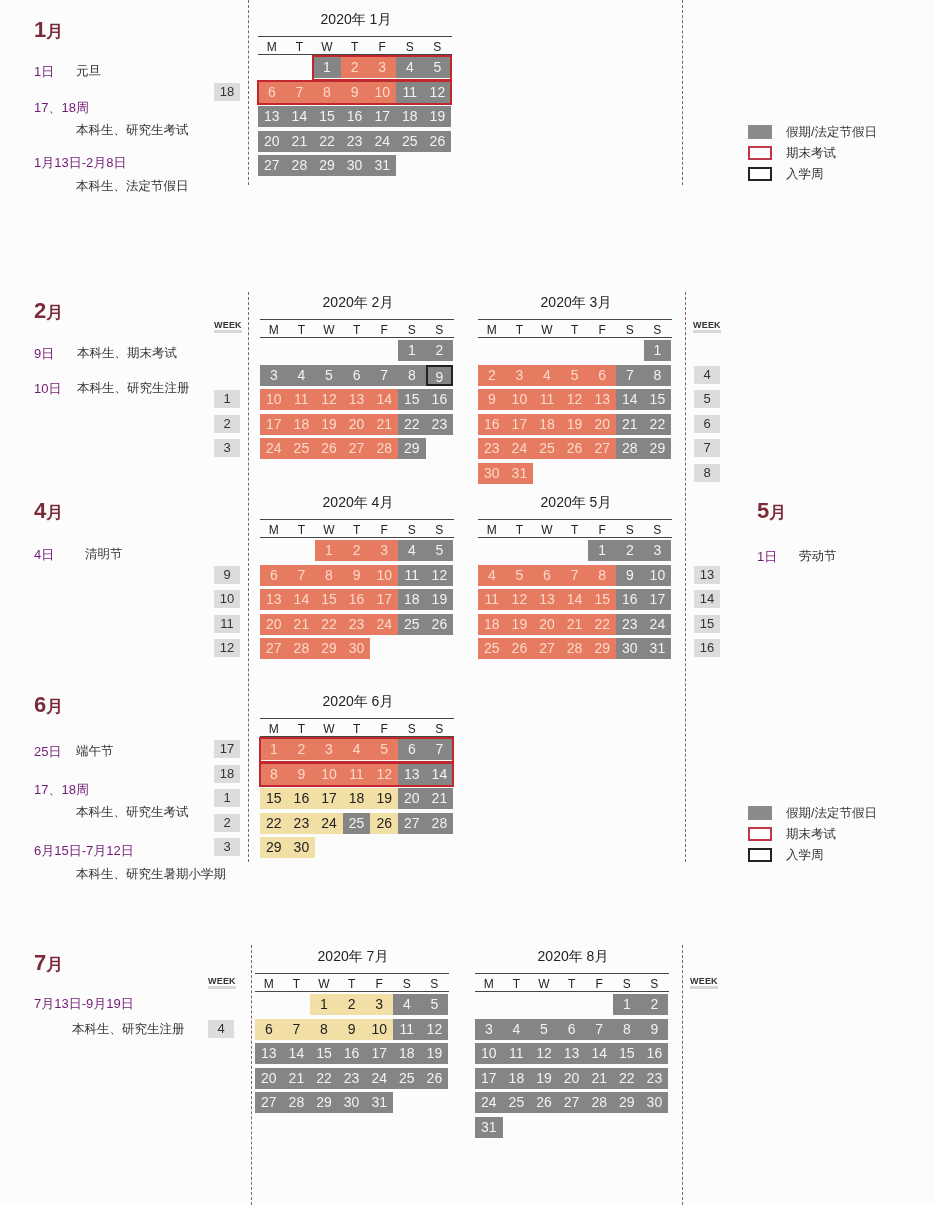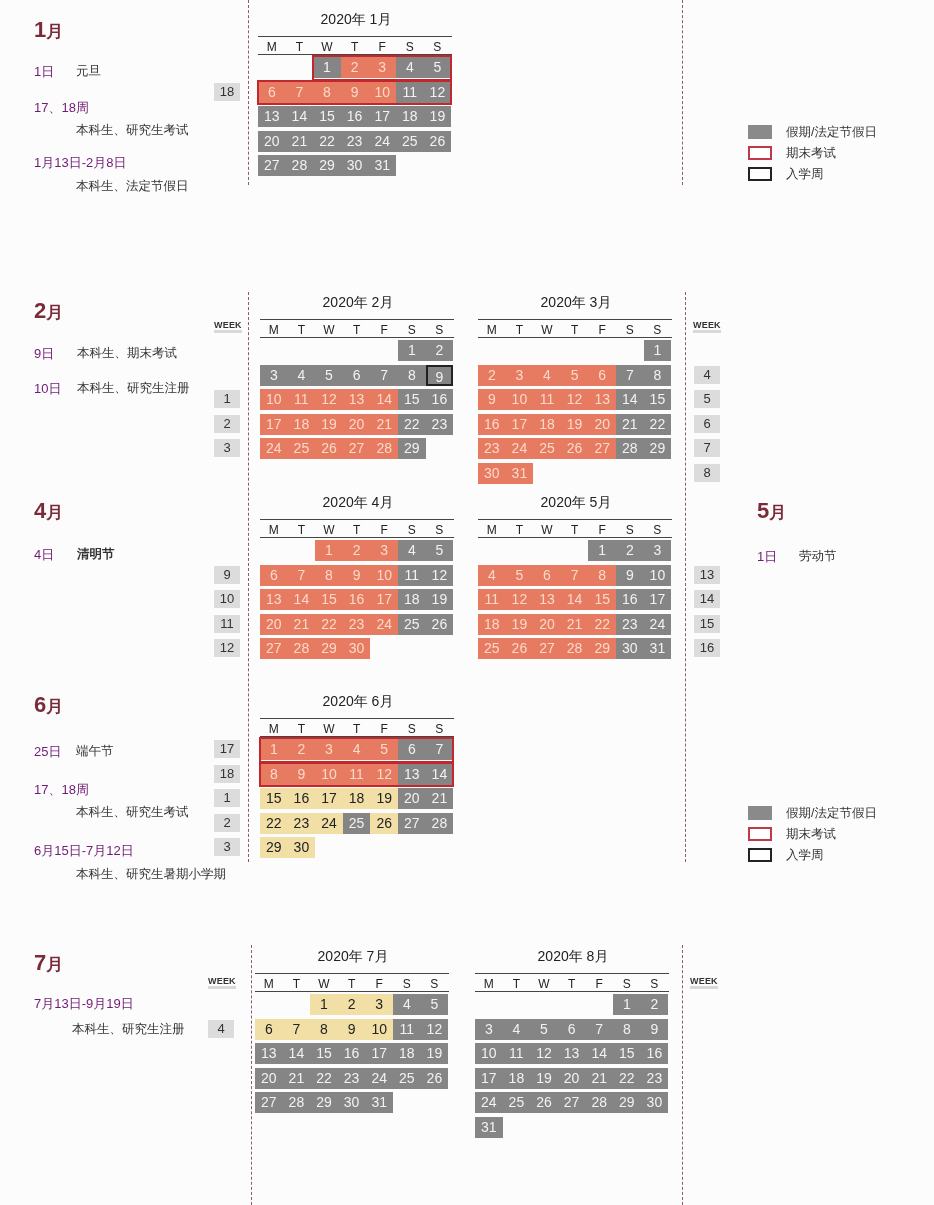--- a/index.html
+++ b/index.html
@@ -54,21 +54,21 @@
 </div>
 <div class="ev-date" style="left:34px;top:345px;">9日</div>
 <div class="ev-text" style="left:77px;top:345px;">本科生、期末考试</div>
 <div class="ev-date" style="left:34px;top:380px;">10日</div>
 <div class="ev-text" style="left:77px;top:380px;">本科生、研究生注册</div>
 
 <div class="month-title" style="left:34px;top:498px;">
   <span>4</span><span class="yue">月</span>
 </div>
 <div class="ev-date" style="left:34px;top:546px;">4日</div>
-<div class="ev-text" style="left:77px;top:546px;font-weight:bold;">清明节</div>
+<div class="ev-text" style="left:85px;top:546px;">清明节</div>
 
 <div class="month-title" style="left:757px;top:498px;">
   <span>5</span><span class="yue">月</span>
 </div>
 <div class="ev-date" style="left:757px;top:548px;">1日</div>
 <div class="ev-text" style="left:799px;top:548px;">劳动节</div>
 
 <div class="month-title" style="left:34px;top:692px;">
   <span>6</span><span class="yue">月</span>
 </div>

